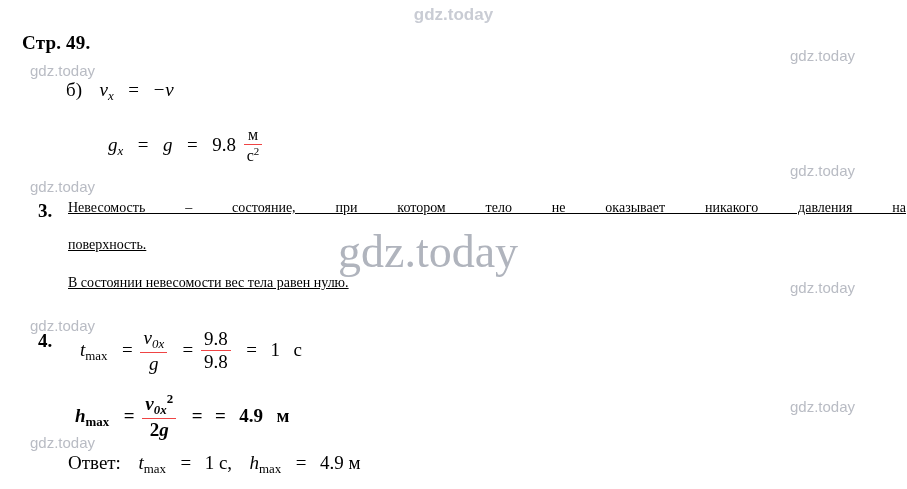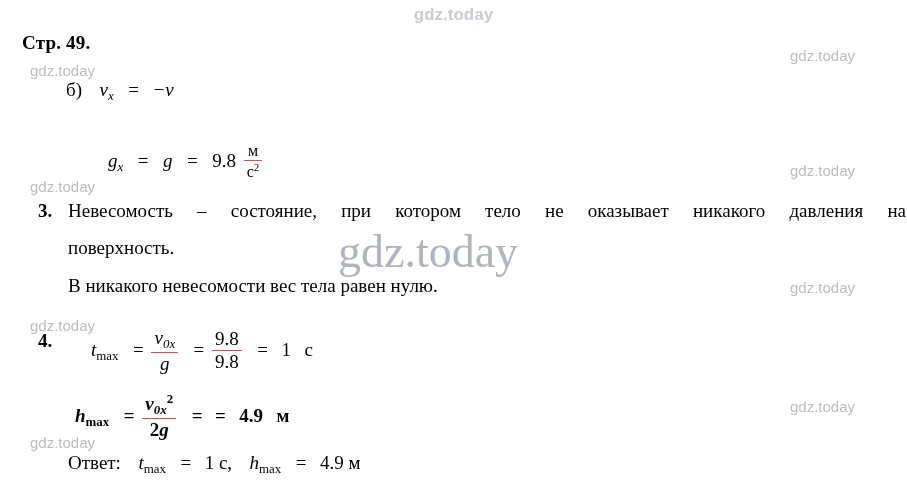--- a/index.html
+++ b/index.html
@@ -86,21 +86,22 @@
   .frac .den { display: block; padding: 0 3px; border-top: 1px solid #ef4444; }
 
   .line {
     position: absolute;
     font-size: 19px;
     white-space: nowrap;
   }
 
   .para {
     position: absolute;
-    font-size: 19px;
+    font-size: 14px;
+    text-decoration: underline;
   }
 
   .num-label {
     font-weight: bold;
     font-size: 19px;
   }
 
   .just {
     text-align: justify;
     text-justify: inter-word;
@@ -128,21 +129,21 @@
 <div class="line" style="left:66px; top:79px;">
   <span>б)</span>
   <span style="display:inline-block;width:8px;"></span>
   <span class="math">v</span><span class="sub">x</span>
   <span style="display:inline-block;width:5px;"></span>
   <span>=</span>
   <span style="display:inline-block;width:4px;"></span>
   <span class="math">−v</span>
 </div>
 
-<div class="line" style="left:108px; top:143px;font-family:Liberation Serif, serif;">
+<div class="line" style="left:108px; top:127px;font-family:Liberation Serif, serif;">
   <span class="math">g</span><span class="sub">x</span>
   <span style="display:inline-block;width:5px;"></span>
   <span>=</span>
   <span style="display:inline-block;width:5px;"></span>
   <span class="math">g</span>
   <span style="display:inline-block;width:5px;"></span>
   <span>=</span>
   <span style="display:inline-block;width:5px;"></span>
   <span>9.8</span>
   <span class="frac" style="font-size:16px;">
@@ -152,26 +153,26 @@
 </div>
 
 <div class="num-label" style="position:absolute; left:38px; top:200px;">3.</div>
 <div class="para just" style="left:68px; top:200px; width:838px;">
   <span class="just-line" style="text-align:justify; text-align-last:justify;">Невесомость – состояние, при котором тело не оказывает никакого давления на</span>
 </div>
 <div class="para" style="left:68px; top:237px;">
   <span>поверхность.</span>
 </div>
 <div class="para" style="left:68px; top:275px;">
-  <span>В никакого невесомости вес тела равен нулю.</span>
+  <span>В состоянии невесомости вес тела равен нулю.</span>
 </div>
 
 <div class="num-label" style="position:absolute; left:38px; top:330px;">4.</div>
 
-<div class="line" style="left:91px; top:328px;">
+<div class="line" style="left:80px; top:328px;">
   <span class="math">t</span><span class="sub up">max</span>
   <span style="display:inline-block;width:5px;"></span>
   <span>=</span>
   <span class="frac">
     <span class="num"><span class="math">v</span><span class="sub">0x</span></span>
     <span class="den"><span class="math">g</span></span>
   </span>
   <span style="display:inline-block;width:3px;"></span>
   <span>=</span>
   <span class="frac">

